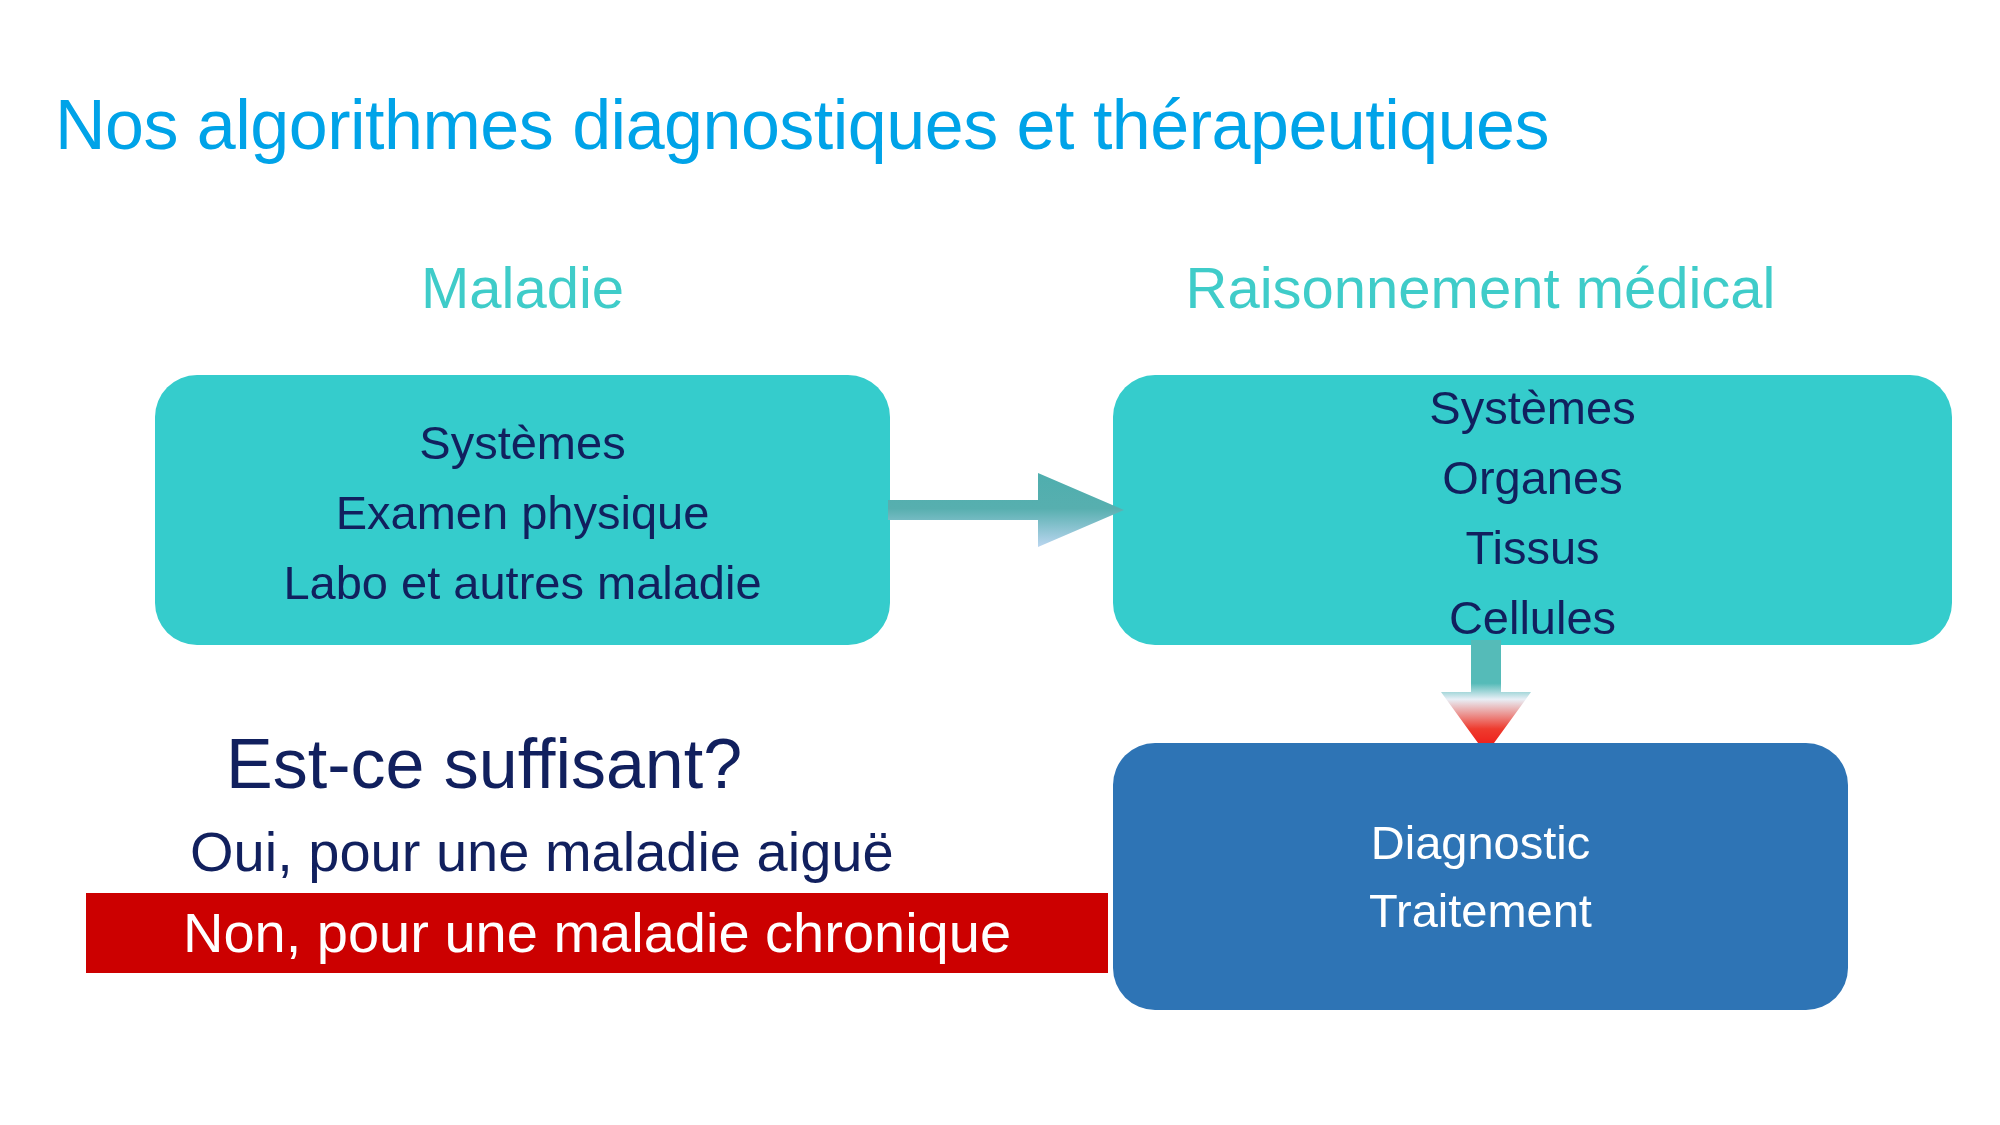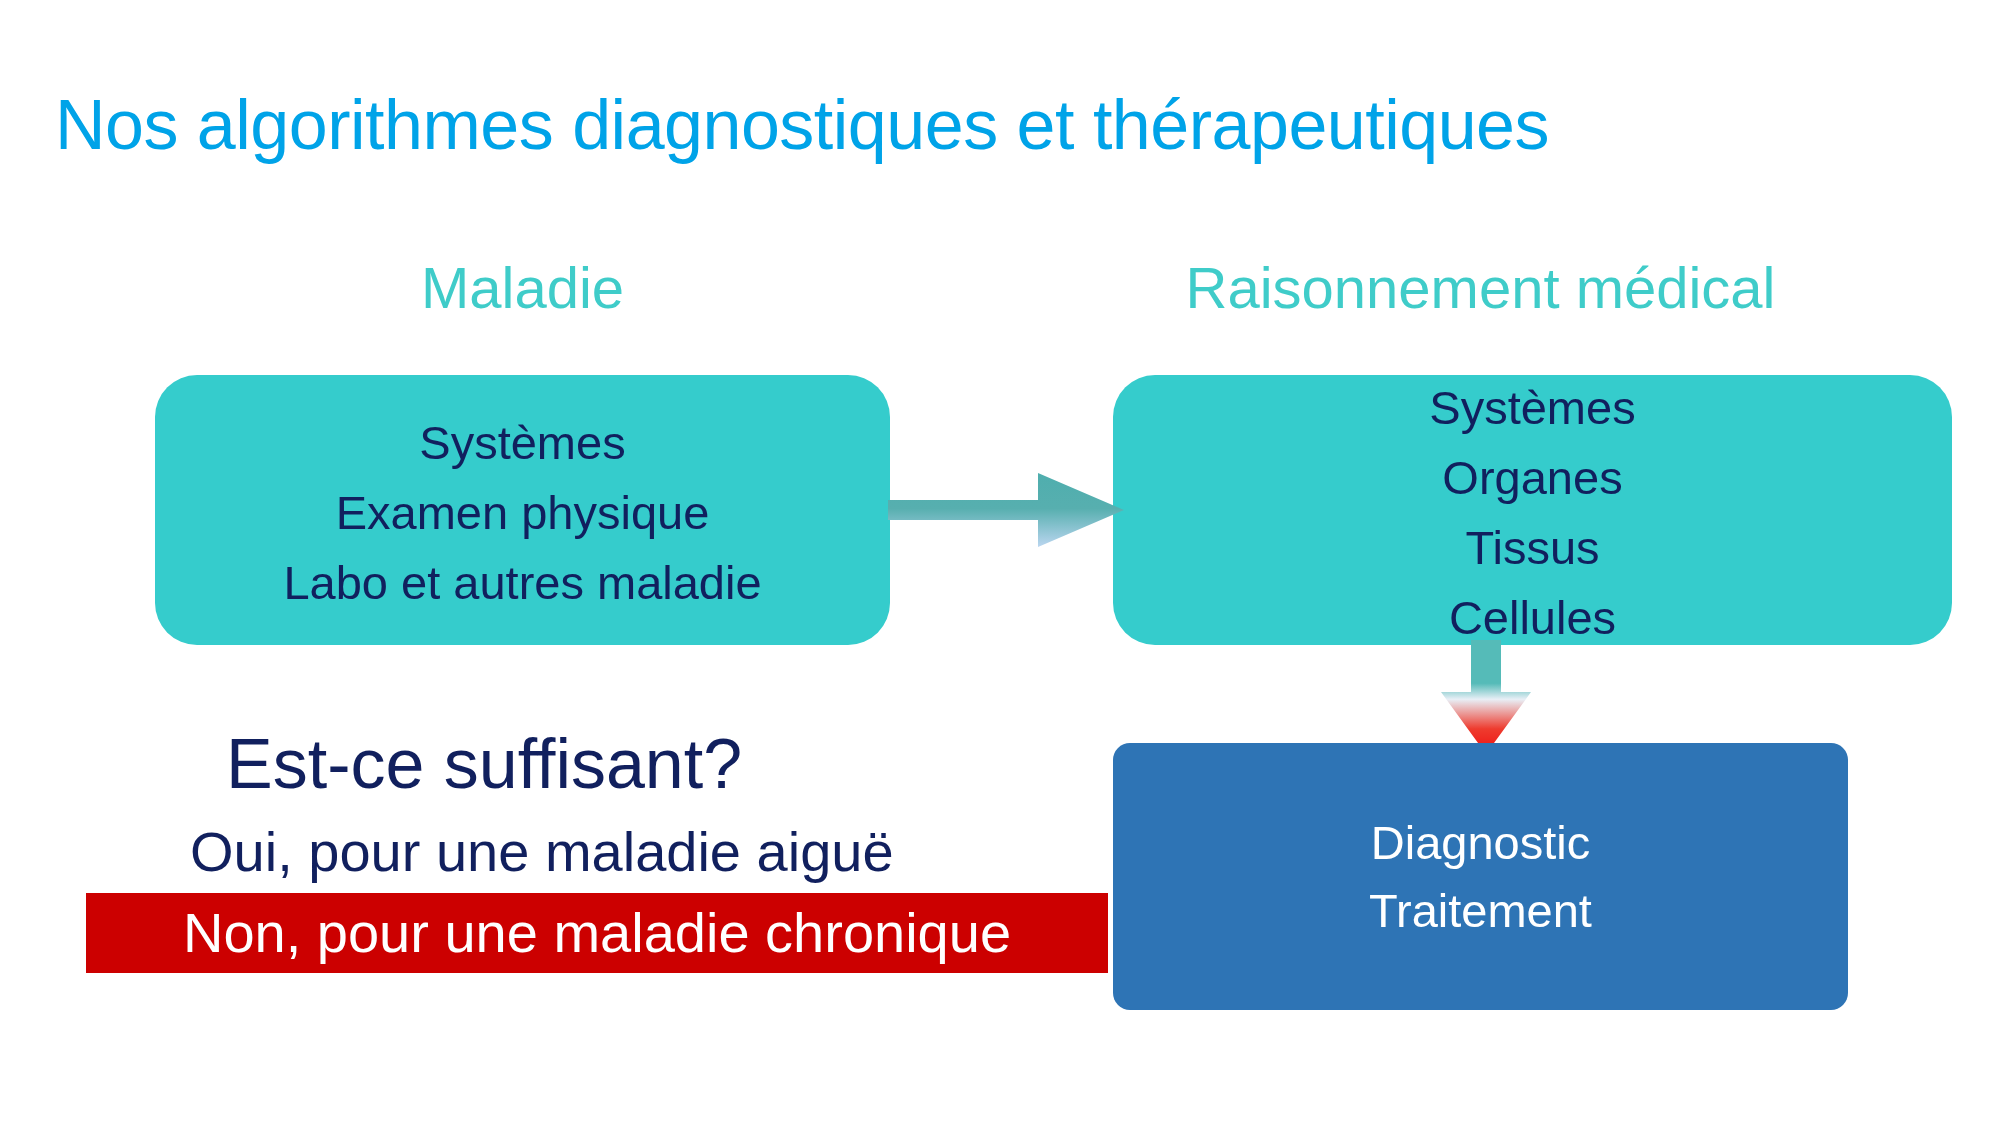--- a/index.html
+++ b/index.html
@@ -95,21 +95,20 @@
     line-height: 70px;
     color: #11205E;
   }
 
   #box-diagnostic {
     left: 1113px;
     top: 743px;
     width: 735px;
     height: 267px;
     background: #2E74B5;
-    border-radius: 17px;
   }
   #box-diagnostic .line {
     font-size: 47px;
     line-height: 68px;
     color: #ffffff;
   }
 
   
   #arrow-horizontal {
     position: absolute;

